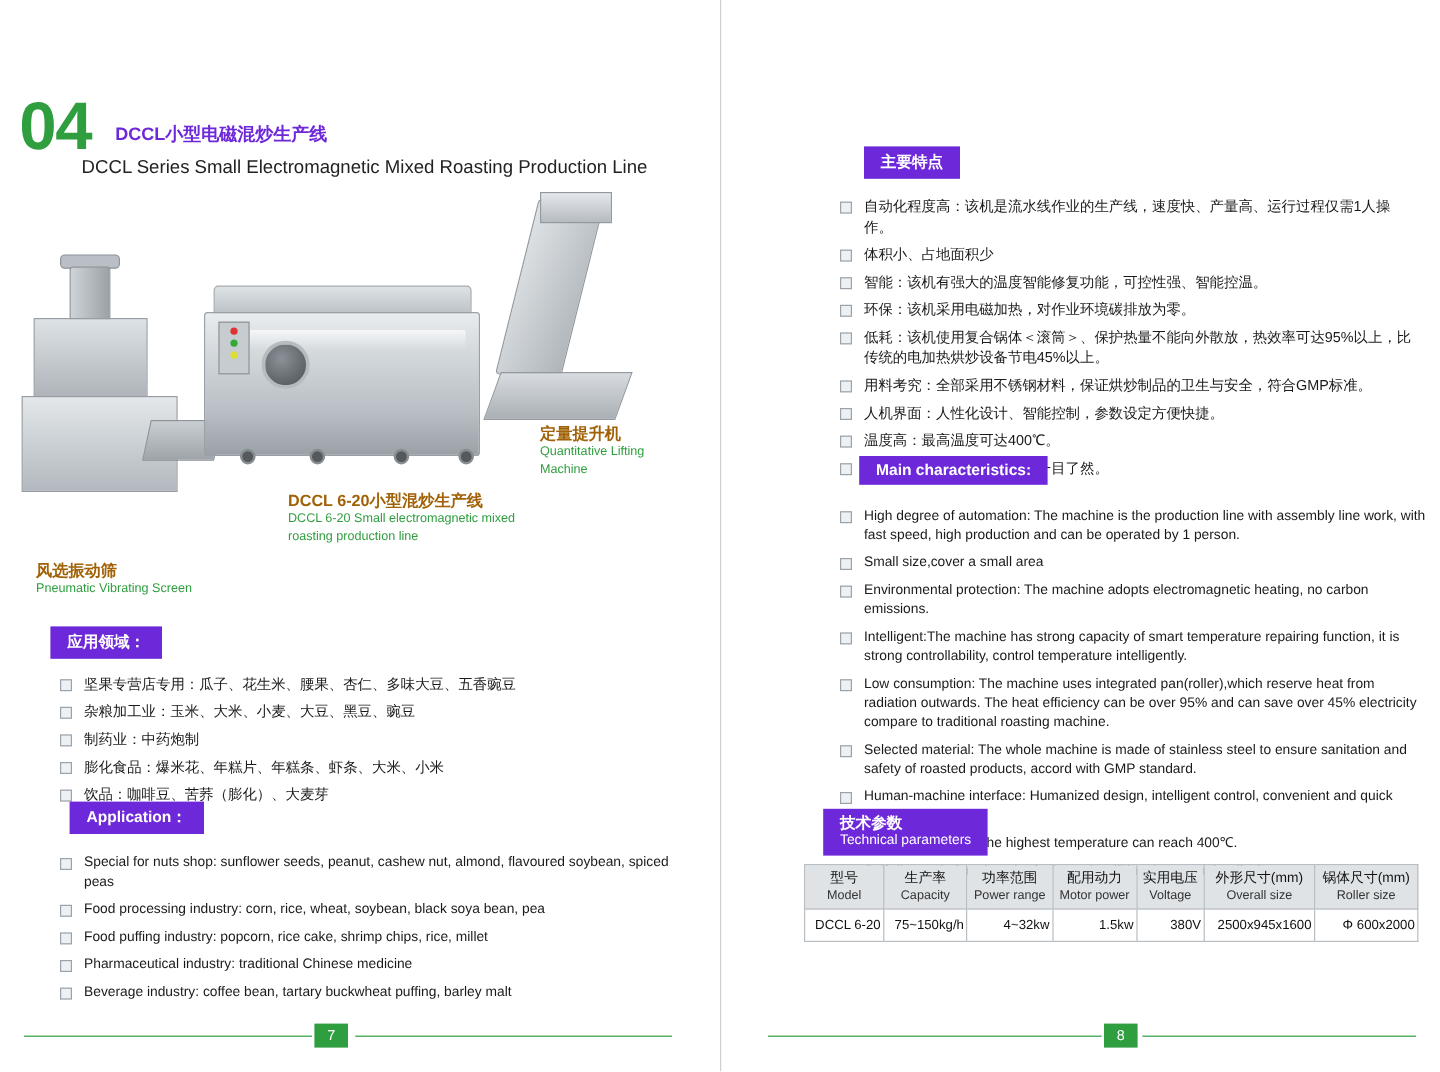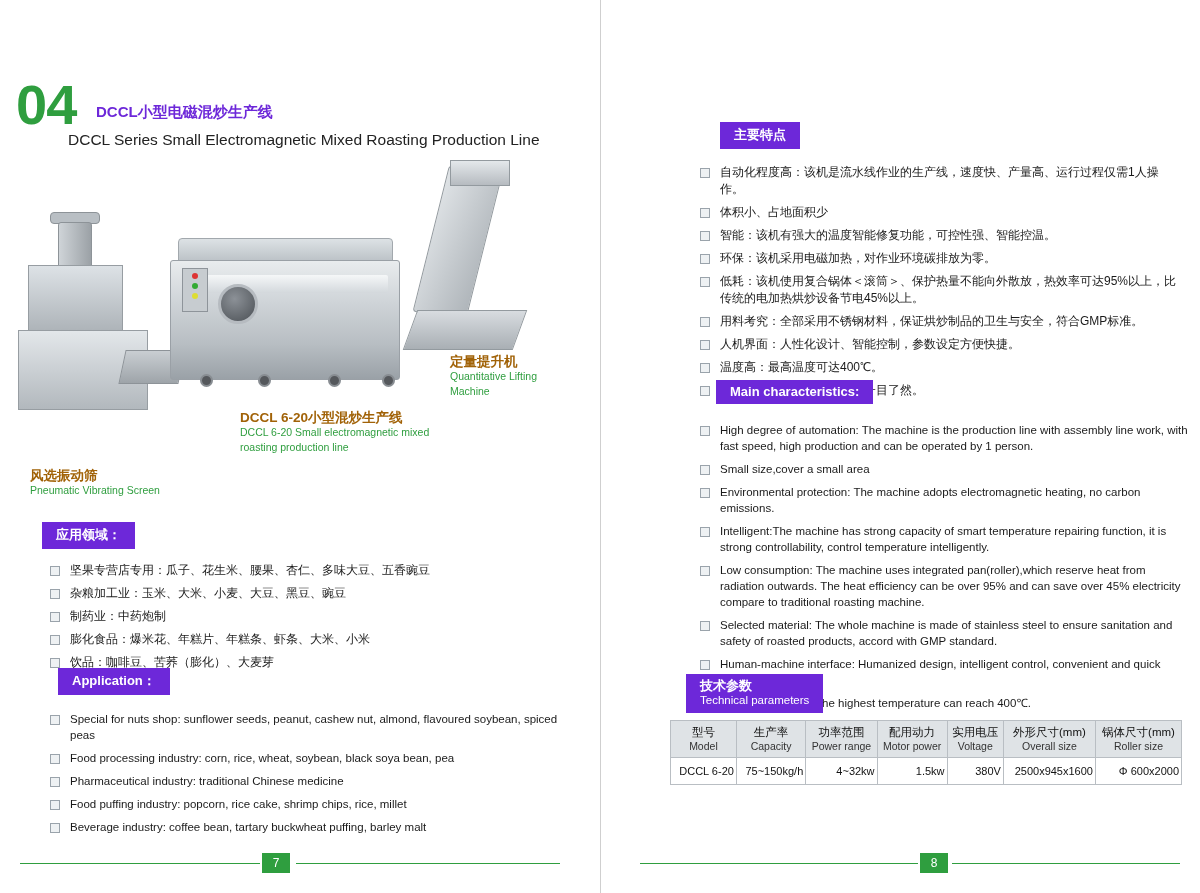--- a/index.html
+++ b/index.html
@@ -323,22 +323,22 @@
       <li>制药业：中药炮制</li>
       <li>膨化食品：爆米花、年糕片、年糕条、虾条、大米、小米</li>
       <li>饮品：咖啡豆、苦荞（膨化）、大麦芽</li>
     </ul>
 
     <div class="greenbar" style="left:42px; top:668px;">Application：</div>
 
     <ul class="bullets en" style="left:42px; top:705px; width: 530px;">
       <li>Special for nuts shop: sunflower seeds, peanut, cashew nut, almond, flavoured soybean, spiced peas</li>
       <li>Food processing industry: corn, rice, wheat, soybean, black soya bean, pea</li>
+      <li>Food puffing industry: popcorn, rice cake, shrimp chips, rice, millet</li>
       <li>Pharmaceutical industry: traditional Chinese medicine</li>
-      <li>Food puffing industry: popcorn, rice cake, shrimp chips, rice, millet</li>
       <li>Beverage industry: coffee bean, tartary buckwheat puffing, barley malt</li>
     </ul>
 
     <div class="bottomline" style="left:20px; width:240px;"></div>
     <div class="bottomline" style="left:296px; width:264px;"></div>
     <div class="pagenum" style="left:262px;">7</div>
   </div>
 
   <div class="right">
 

